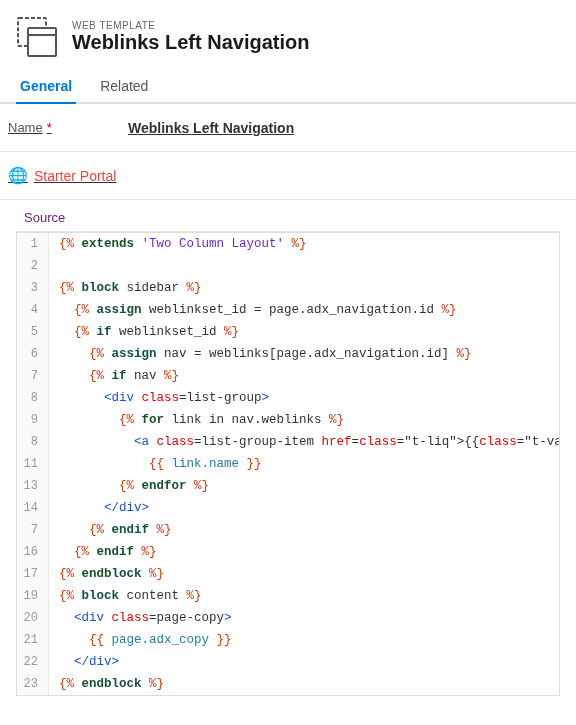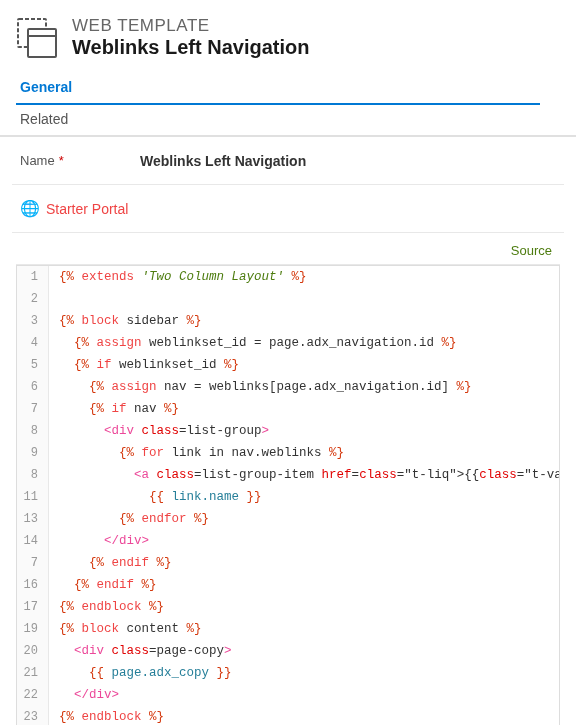--- a/index.html
+++ b/index.html
@@ -24,58 +24,58 @@
       height: 42px;
       flex-shrink: 0;
     }
 
     .header-text {
       display: flex;
       flex-direction: column;
     }
 
     .header-label {
-      font-size: 17px;
+      font-size: 10px;
       color: #666;
       text-transform: uppercase;
       letter-spacing: 0.5px;
     }
 
     .header-title {
       font-size: 20px;
       font-weight: 600;
       color: #1a1a1a;
     }
 
     .tabs {
       display: flex;
       border-bottom: 2px solid #e0e0e0;
       padding: 0 16px;
-      flex-direction: column;
     }
 
     .tab {
       padding: 8px 4px;
       margin-right: 20px;
       cursor: pointer;
       font-size: 14px;
       color: #555;
       border-bottom: 2px solid transparent;
       margin-bottom: -2px;
       text-decoration: none;
     }
 
     .tab.active {
       color: #0078d4;
       border-bottom: 2px solid #0078d4;
       font-weight: 600;
     }
 
     .form-section {
-      padding: 0 12px;
+      padding: 0 0;
+      text-decoration: underline;
     }
 
     .form-row {
       display: flex;
       align-items: center;
       padding: 12px 8px;
       border-bottom: 1px solid #e8e8e8;
       min-height: 48px;
     }
 
@@ -112,24 +112,23 @@
       text-decoration: none;
       cursor: pointer;
     }
 
     .source-section {
       padding: 0 16px;
     }
 
     .source-label {
       font-size: 13px;
-      color: #4d7c0f;
+      color: #701a75;
       padding: 10px 8px 6px 8px;
       border-bottom: 1px solid #e8e8e8;
-      text-align: right;
     }
 
     .code-editor {
       border: 1px solid #ddd;
       margin: 0;
       overflow: auto;
       background: #fff;
     }
 
     .code-line {
@@ -154,27 +153,27 @@
       line-height: 22px;
     }
 
     .line-content {
       padding-left: 10px;
       white-space: pre;
       flex: 1;
     }
 
     
-    .t-tag { color: #ec4899; }         
-    .t-str { color: #4d7c0f; font-style: italic; }        
+    .t-tag { color: #1d4ed8; }         
+    .t-str { color: #6d28d9; }        
     .t-var { color: #267f99; }        
     .t-attr { color: #e00000; }       
     .t-plain { color: #333; }         
     .t-liq { color: #d4380d; }        
-    .t-blue { color: #ef4444; }      
+    .t-blue { color: #14532d; font-weight: bold; }      
   </style>
 </head>
 <body>
 
 <div class="header">
   <div class="header-icon">
     <svg width="42" height="42" viewBox="0 0 42 42" xmlns="http://www.w3.org/2000/svg">
       <rect x="2" y="2" width="28" height="28" rx="1" fill="none" stroke="#555" stroke-width="2" stroke-dasharray="4 2"></rect>
       <rect x="12" y="12" width="28" height="28" rx="1" fill="#fff" stroke="#555" stroke-width="2"></rect>
       <line x1="12" y1="19" x2="40" y2="19" stroke="#555" stroke-width="2"></line>

